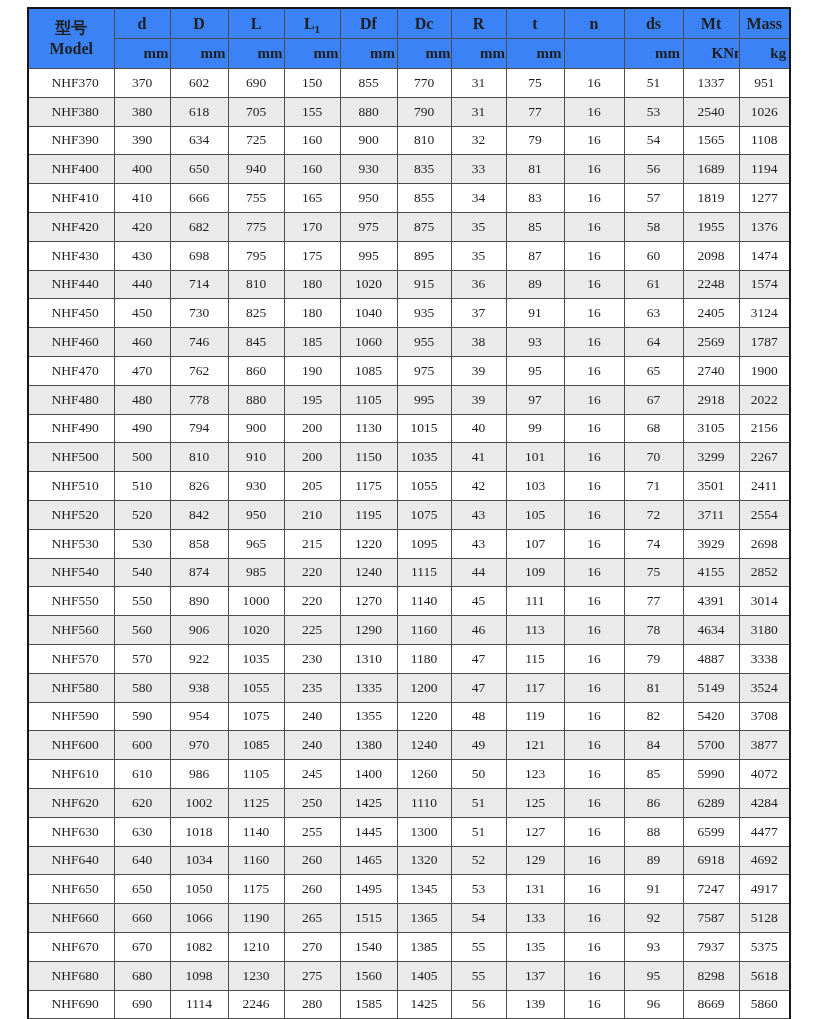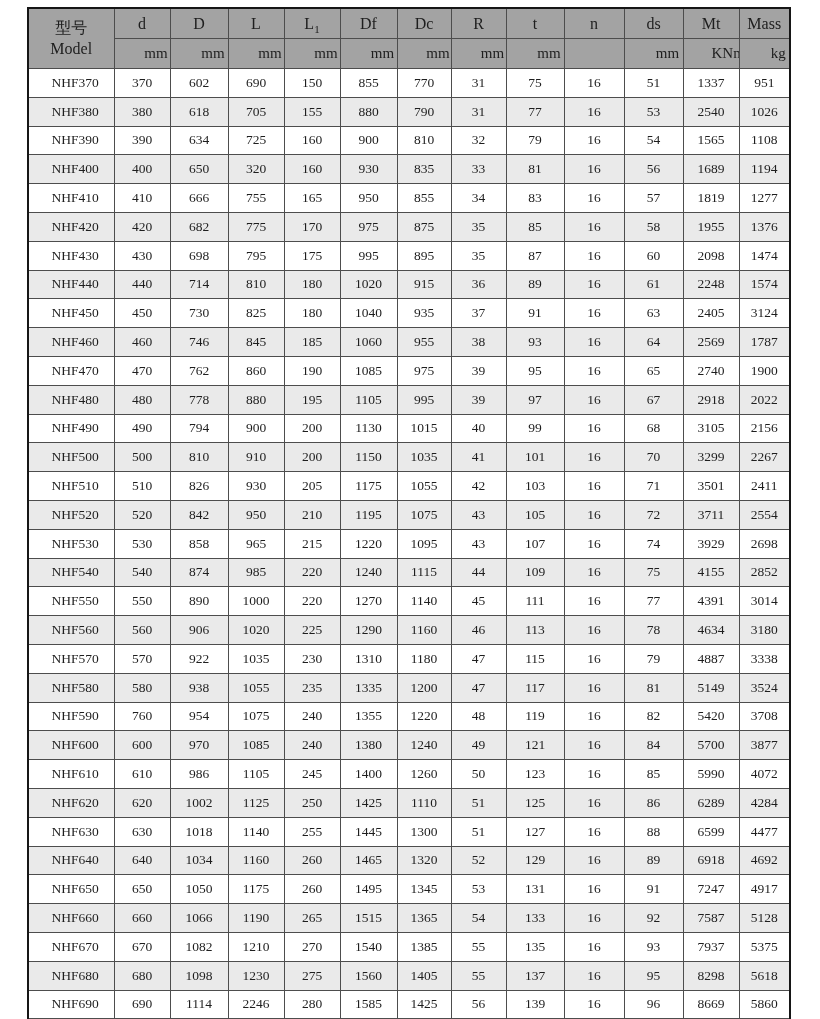--- a/index.html
+++ b/index.html
@@ -12,21 +12,21 @@
   table.spec{
     position:absolute;left:27px;top:7px;
     width:763px;border-collapse:collapse;table-layout:fixed;
     border:2px solid #161616;
   }
   th,td{
     border:1px solid #4d4d4d;
     text-align:center;vertical-align:middle;
     padding:0;font-weight:normal;overflow:hidden;white-space:nowrap;
   }
-  thead th{background:#a3a3a3;}
+  thead th{background:#3b82f6;font-weight:bold;}
   tr.name-row th{height:29px;font-size:16px;}
   tr.unit-row th{height:29px;font-size:15px;padding-left:28px;}
   th.model-head{font-size:16px;line-height:1.3;}
   sub.col-sub{font-size:11px;line-height:0;}
   tbody td{height:27.8px;font-size:13.5px;background:#ffffff;}
   tbody tr:nth-child(even) td{background:#eaeaea;}
   tbody td:first-child{font-size:13.5px;padding-left:8px;}
 </style>
 </head>
 <body>
@@ -125,21 +125,21 @@
           <td>79</td>
           <td>16</td>
           <td>54</td>
           <td>1565</td>
           <td>1108</td>
         </tr>
         <tr>
           <td>NHF400</td>
           <td>400</td>
           <td>650</td>
-          <td>320</td>
+          <td>940</td>
           <td>160</td>
           <td>930</td>
           <td>835</td>
           <td>33</td>
           <td>81</td>
           <td>16</td>
           <td>56</td>
           <td>1689</td>
           <td>1194</td>
         </tr>
@@ -408,21 +408,21 @@
           <td>1200</td>
           <td>47</td>
           <td>117</td>
           <td>16</td>
           <td>81</td>
           <td>5149</td>
           <td>3524</td>
         </tr>
         <tr>
           <td>NHF590</td>
-          <td>760</td>
+          <td>590</td>
           <td>954</td>
           <td>1075</td>
           <td>240</td>
           <td>1355</td>
           <td>1220</td>
           <td>48</td>
           <td>119</td>
           <td>16</td>
           <td>82</td>
           <td>5420</td>

